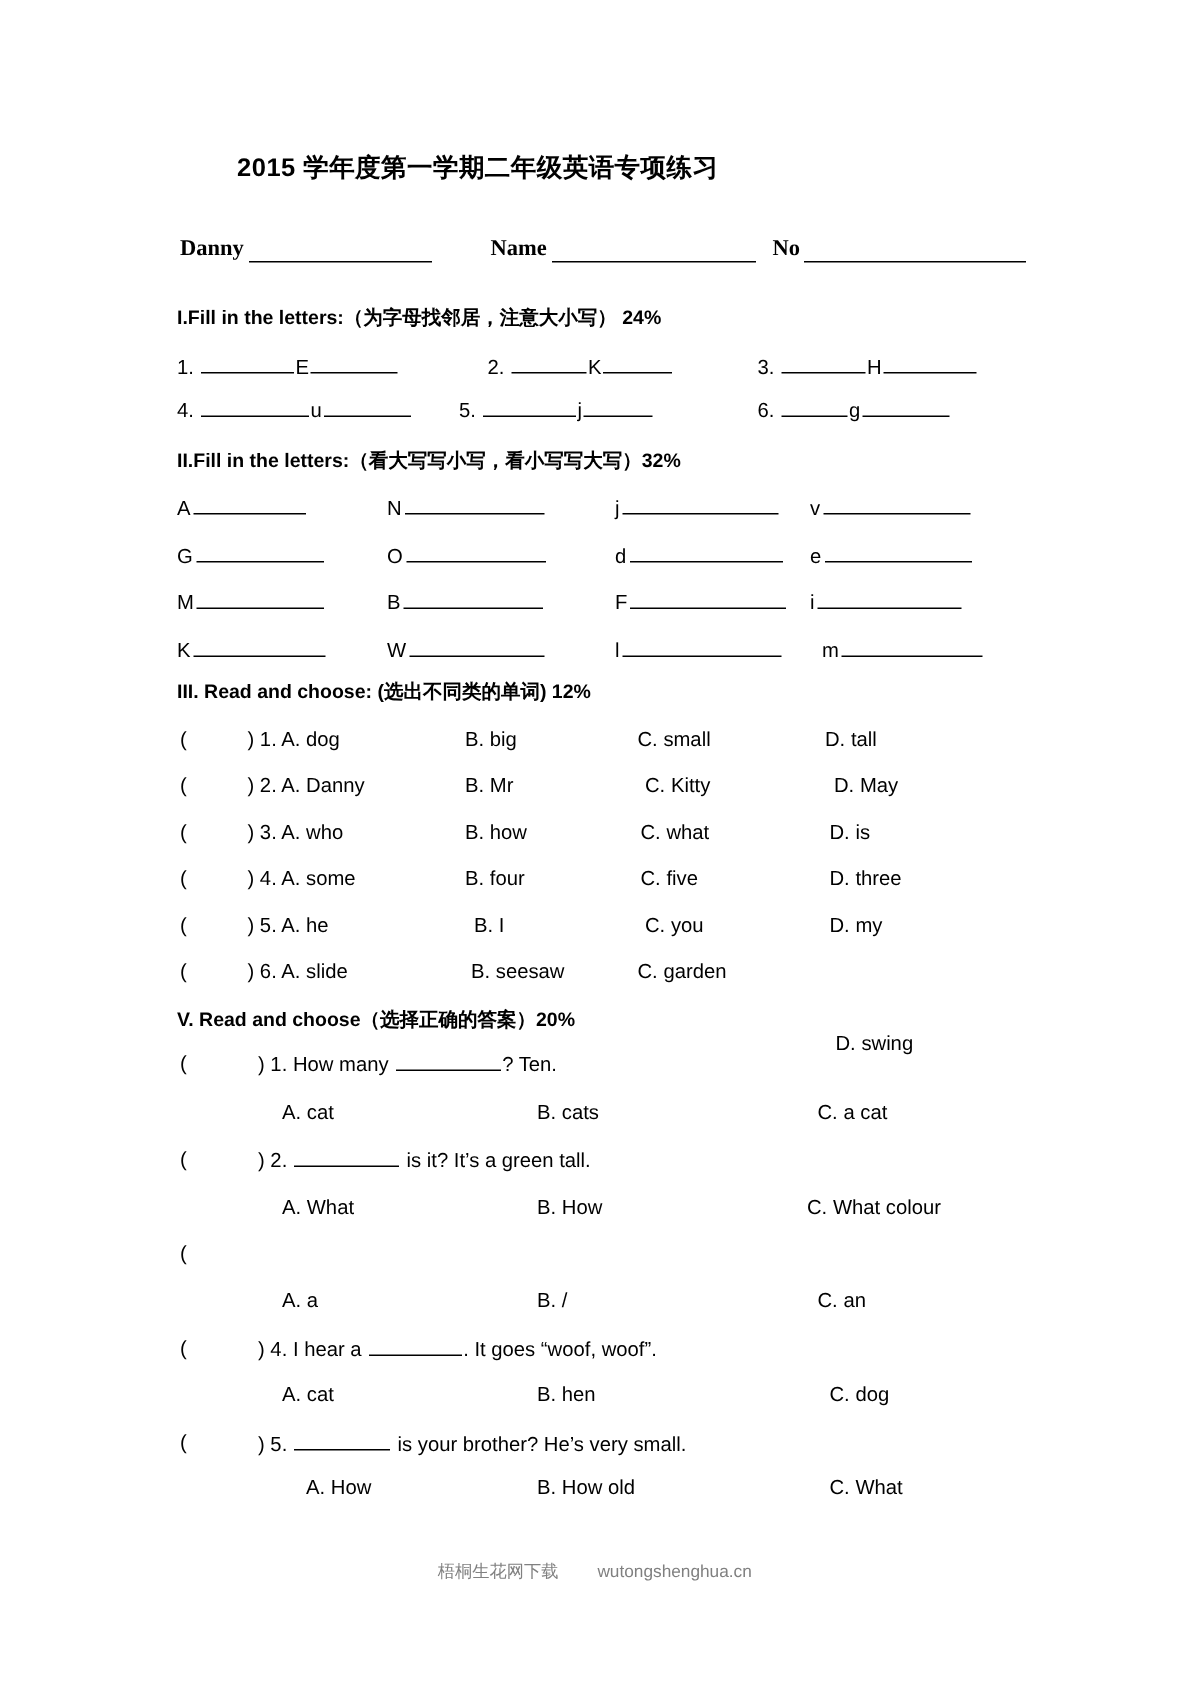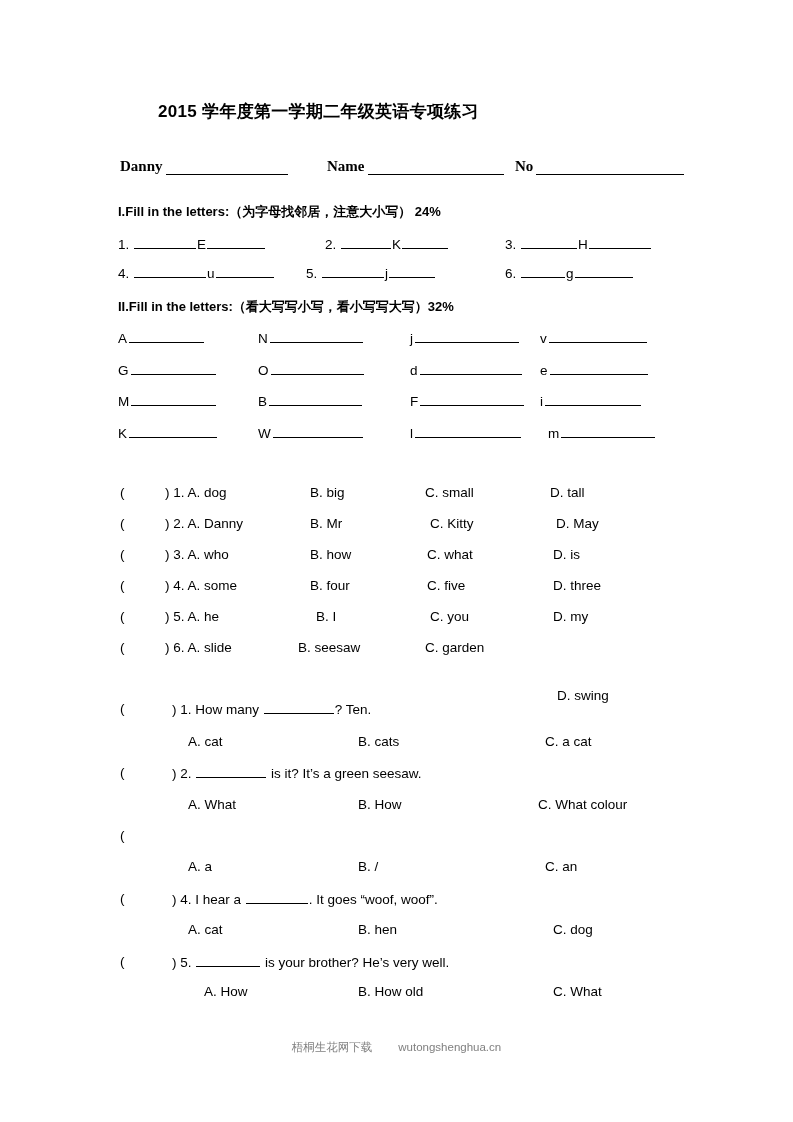--- a/index.html
+++ b/index.html
@@ -212,20 +212,21 @@
   <div class="pair" style="top:425px; left:258px;">
     <span>W</span><span class="u" style="width:90px;"></span>
   </div>
   <div class="pair" style="top:425px; left:410px;">
     <span>l</span><span class="u" style="width:106px;"></span>
   </div>
   <div class="pair" style="top:425px; left:548px;">
     <span>m</span><span class="u" style="width:94px;"></span>
   </div>
 
+  <div class="sec-head" style="top:452px;">III. Read and choose: (选出不同类的单词) 12%</div>
 
   <div class="t" style="top:485px; left:120px;">(</div>
   <div class="t" style="top:485px; left:165px;"><span>) 1.</span> <span>A. dog</span></div>
   <div class="t" style="top:485px; left:310px;">B. big</div>
   <div class="t" style="top:485px; left:425px;">C. small</div>
   <div class="t" style="top:485px; left:550px;">D. tall</div>
 
   <div class="t" style="top:516px; left:120px;">(</div>
   <div class="t" style="top:516px; left:165px;"><span>) 2.</span> <span>A. Danny</span></div>
   <div class="t" style="top:516px; left:310px;">B. Mr</div>
@@ -245,50 +246,51 @@
   <div class="t" style="top:578px; left:553px;">D. three</div>
 
   <div class="t" style="top:609px; left:120px;">(</div>
   <div class="t" style="top:609px; left:165px;"><span>) 5.</span> <span>A. he</span></div>
   <div class="t" style="top:609px; left:316px;">B. I</div>
   <div class="t" style="top:609px; left:430px;">C. you</div>
   <div class="t" style="top:609px; left:553px;">D. my</div>
 
   <div class="t" style="top:640px; left:120px;">(</div>
   <div class="t" style="top:640px; left:165px;"><span>) 6.</span> <span>A. slide</span></div>
-  <div class="t" style="top:640px; left:298px;">B. seesaw</div>
+  <div class="t" style="top:640px; left:314px;">B. seesaw</div>
   <div class="t" style="top:640px; left:425px;">C. garden</div>
   <div class="t" style="top:640px; left:557px;margin-top:48px;">D. swing</div>
 
+  <div class="sec-head" style="top:671px;">V. Read and choose（选择正确的答案）20%</div>
 
   <div class="t" style="top:701px; left:120px;">(</div>
   <div class="t" style="top:701px; left:172px;"><span>) 1. How many </span><span class="u" style="width:70px;"></span><span>? Ten.</span></div>
   <div class="t" style="top:734px; left:188px;">A. cat</div>
   <div class="t" style="top:734px; left:358px;">B. cats</div>
   <div class="t" style="top:734px; left:545px;">C. a cat</div>
 
   <div class="t" style="top:765px; left:120px;">(</div>
-  <div class="t" style="top:765px; left:172px;"><span>) 2. </span><span class="u" style="width:70px;"></span><span> is it? It’s a green seesaw.</span></div>
+  <div class="t" style="top:765px; left:172px;"><span>) 2. </span><span class="u" style="width:70px;"></span><span> is it? It’s a green tall.</span></div>
   <div class="t" style="top:797px; left:188px;">A. What</div>
   <div class="t" style="top:797px; left:358px;">B. How</div>
   <div class="t" style="top:797px; left:538px;">C. What colour</div>
 
   <div class="t" style="top:828px; left:120px;">(</div>
   <div class="t" style="top:859px; left:188px;">A. a</div>
   <div class="t" style="top:859px; left:358px;">B. /</div>
   <div class="t" style="top:859px; left:545px;">C. an</div>
 
   <div class="t" style="top:891px; left:120px;">(</div>
   <div class="t" style="top:891px; left:172px;"><span>) 4. I hear a </span><span class="u" style="width:62px;"></span><span>. It goes “woof, woof”.</span></div>
   <div class="t" style="top:922px; left:188px;">A. cat</div>
   <div class="t" style="top:922px; left:358px;">B. hen</div>
   <div class="t" style="top:922px; left:553px;">C. dog</div>
 
   <div class="t" style="top:954px; left:120px;">(</div>
-  <div class="t" style="top:954px; left:172px;"><span>) 5. </span><span class="u" style="width:64px;"></span><span> is your brother? He’s very well.</span></div>
+  <div class="t" style="top:954px; left:172px;"><span>) 5. </span><span class="u" style="width:64px;"></span><span> is your brother? He’s very small.</span></div>
   <div class="t" style="top:984px; left:204px;">A. How</div>
   <div class="t" style="top:984px; left:358px;">B. How old</div>
   <div class="t" style="top:984px; left:553px;">C. What</div>
 
   <div class="footer">
     <span class="cn">梧桐生花网下载</span><span class="gap"></span><span>wutongshenghua.cn</span>
   </div>
 
 </div>
 

